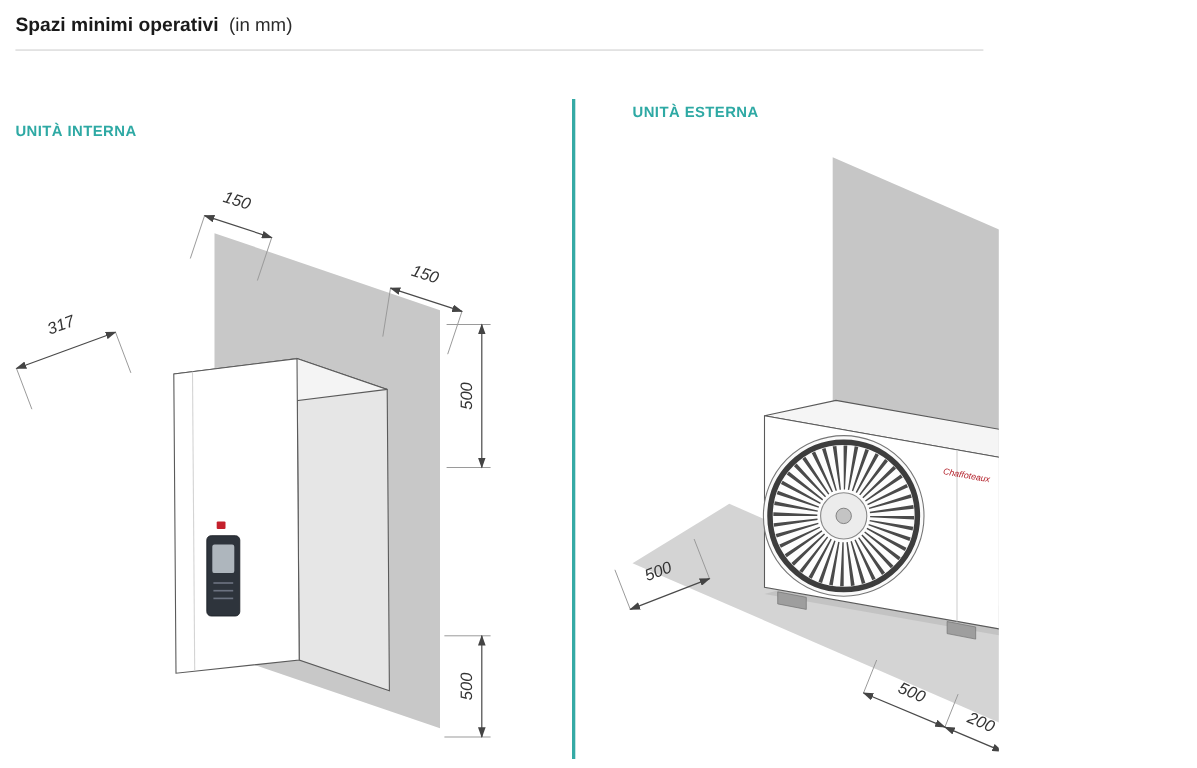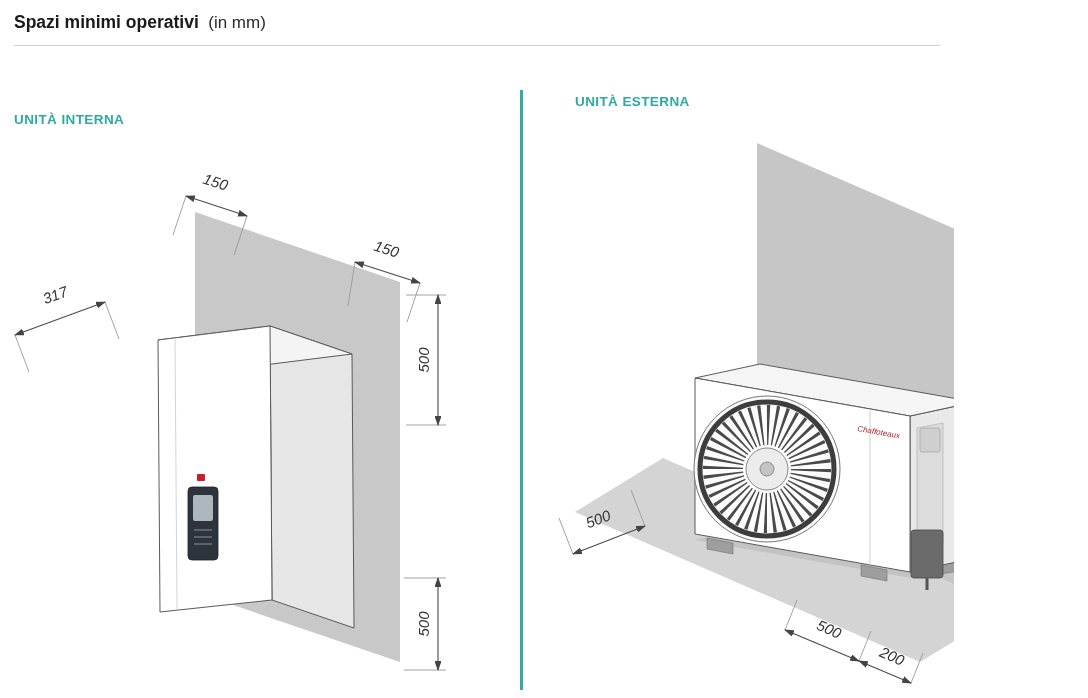--- a/index.html
+++ b/index.html
@@ -1,17 +1,17 @@
 <!DOCTYPE html>
 <html><head>
 <meta charset="utf-8">
 <style>
   html,body{margin:0;padding:0;background:#ffffff;}
   body{font-family:"Liberation Sans", sans-serif;}
-  .canvas{position:relative;width:908px;height:698px;background:#fff;overflow:hidden;padding-left:46px;}
+  .canvas{position:relative;width:908px;height:698px;background:#fff;overflow:hidden;}
   .title-block{position:absolute;left:14px;top:12px;white-space:nowrap;}
   .title-main{font-size:17.5px;font-weight:bold;color:#1a1a1a;}
   .title-note{font-size:17px;font-weight:normal;color:#2b2b2b;margin-left:5px;}
   .rule{position:absolute;left:14px;right:14px;top:45px;border-top:1px solid #cfcfcf;height:0;}
   .panel-heading{position:absolute;font-size:13.5px;font-weight:bold;color:#2ea9a4;letter-spacing:.4px;}
   .heading-interna{left:14px;top:112px;}
   .heading-esterna{left:575px;top:94px;text-align:center;}
   .divider{position:absolute;left:520px;top:90px;width:3px;height:600px;background:#35aaa5;}
   svg{position:absolute;display:block;}
   .svg-interna{left:0;top:130px;}

